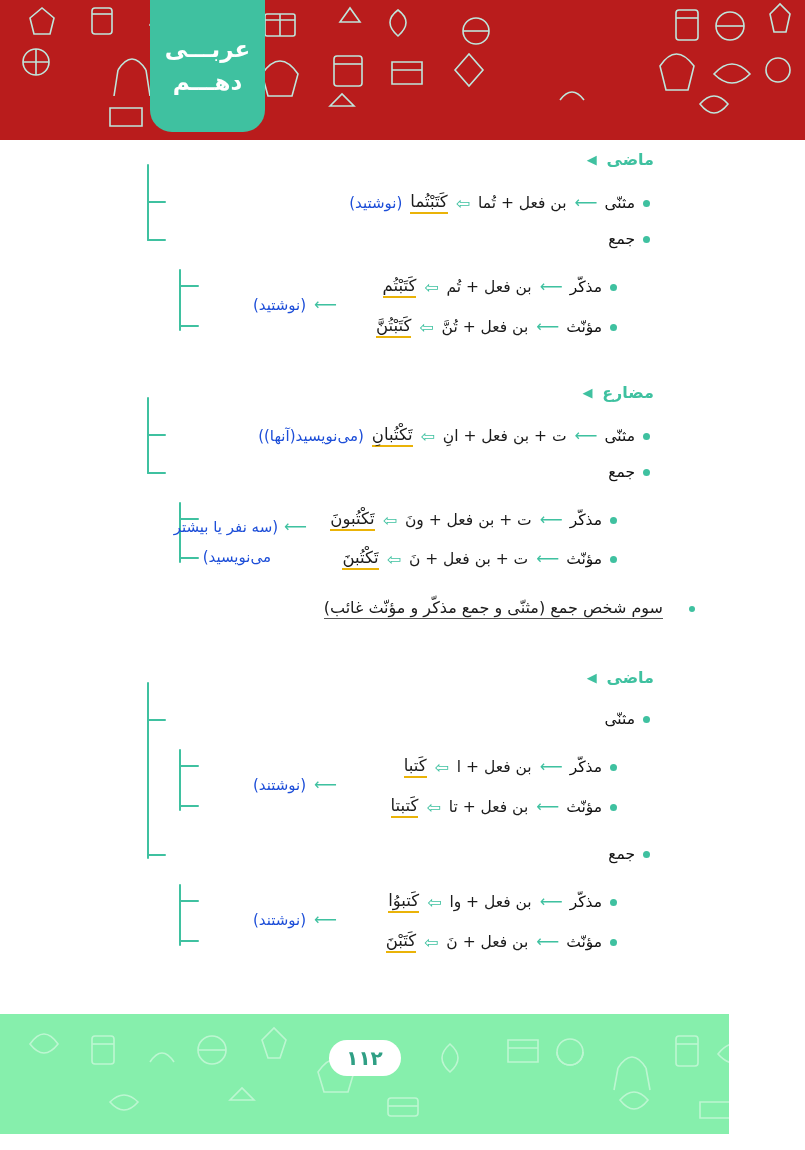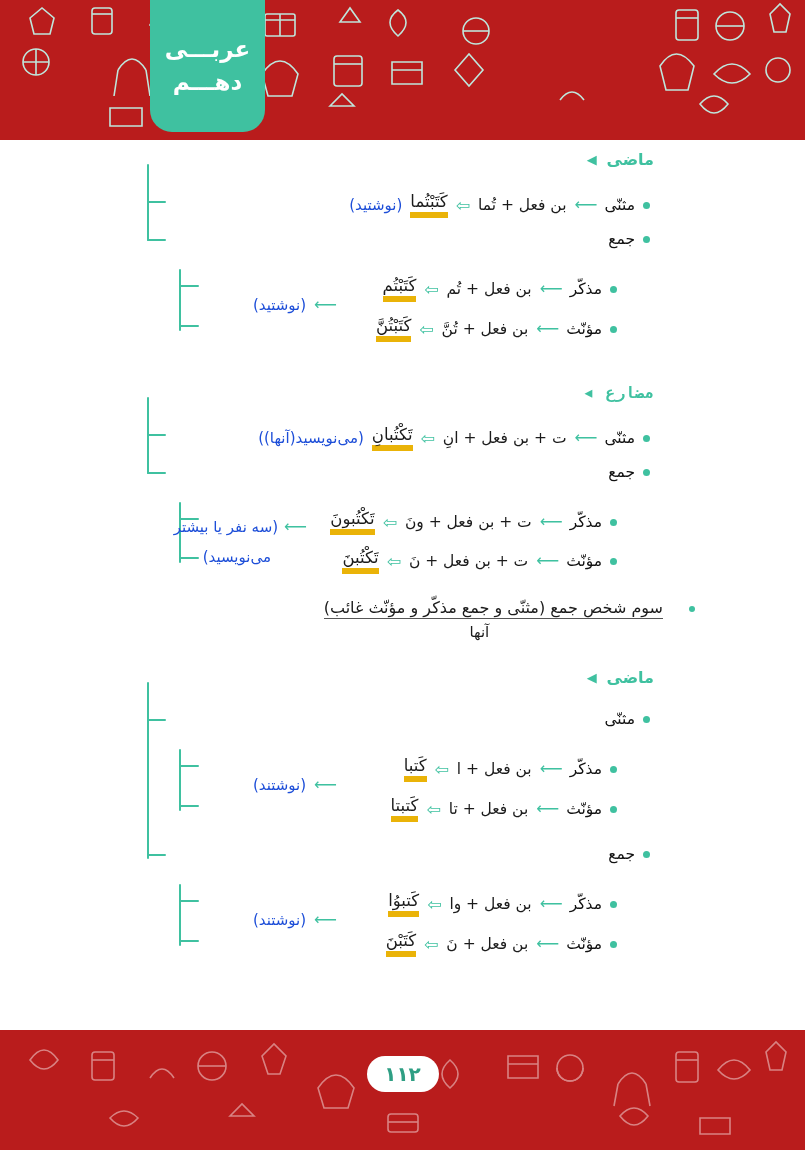--- a/index.html
+++ b/index.html
@@ -47,24 +47,24 @@
     font-size: 23px;
     font-weight: bold;
     letter-spacing: 1px;
     line-height: 1.35;
     direction: rtl;
   }
 
   
   .bottom-band {
     position: absolute;
-    bottom: 0; left: 0;
-    width: 805px;
+    bottom: 16px; left: 0;
+    width: 729px;
     height: 120px;
-    background: #b91c1c;
+    background: #86efac;
     overflow: hidden;
   }
   .bottom-band svg { position: absolute; top: 0; left: 0; opacity: .45; }
   .page-number {
     position: absolute;
     left: 50%;
     transform: translateX(-50%);
     top: 26px;
     width: 72px;
     height: 36px;
@@ -131,21 +131,21 @@
     letter-spacing: -1px;
   }
   .arr-long { letter-spacing: -2px; }
 
   .formula { font-size: 15.5px; }
 
   .harpoon { color: #3fc1a0; font-size: 17px; }
 
   .target {
     font-size: 16.5px;
-    border-bottom: 6px solid #eab308;
+    border-bottom: 2px solid #eab308;
     padding-bottom: 1px;
   }
 
   .gloss { font-size: 15px; color: #1d4ed8; }
 
   .bullet-dot {
     display: inline-block;
     width: 6px; height: 6px;
     border-radius: 50%;
     background: #3fc1a0;
@@ -299,21 +299,21 @@
     </div>
 
     <div class="abs row" style="top:156px; right:440px;">
       <span class="arr arr-long">⟵</span>
       <span class="gloss">(نوشتید)</span>
     </div>
   </div>
 
   <div class="section">
 
-    <div class="abs" style="top:243px; right:105px;font-family:Liberation Mono, monospace;">
+    <div class="abs" style="top:243px; right:105px;">
       <span class="sec-title" style="padding:0;">
         <span>مضارع</span>
         <span class="tri">◀</span>
       </span>
     </div>
 
     <div class="abs row" style="top:285px; right:125px;">
       <span class="node"></span>
       <span class="lbl">مثنّی</span>
       <span class="arr">⟵</span>
@@ -355,21 +355,20 @@
         <span class="gloss">می‌نویسید)</span>
       </div>
     </div>
   </div>
 
   <div class="abs" style="top:458px; right:110px;">
     <div class="row" style="gap:20px;">
       <span class="bullet-dot"></span>
       <span class="underline-dark" style="font-size:16px;">سوم شخص جمع (مثنّی و جمع مذکّر و مؤنّث غائب)</span>
     </div>
-    <div style="text-align:center; font-size:15px; margin-top:4px; padding-right:60px;">آنها</div>
   </div>
 
   <div class="section">
 
     <div class="abs" style="top:528px; right:105px;">
       <span class="sec-title" style="padding:0;">
         <span>ماضی</span>
         <span class="tri">◀</span>
       </span>
     </div>

